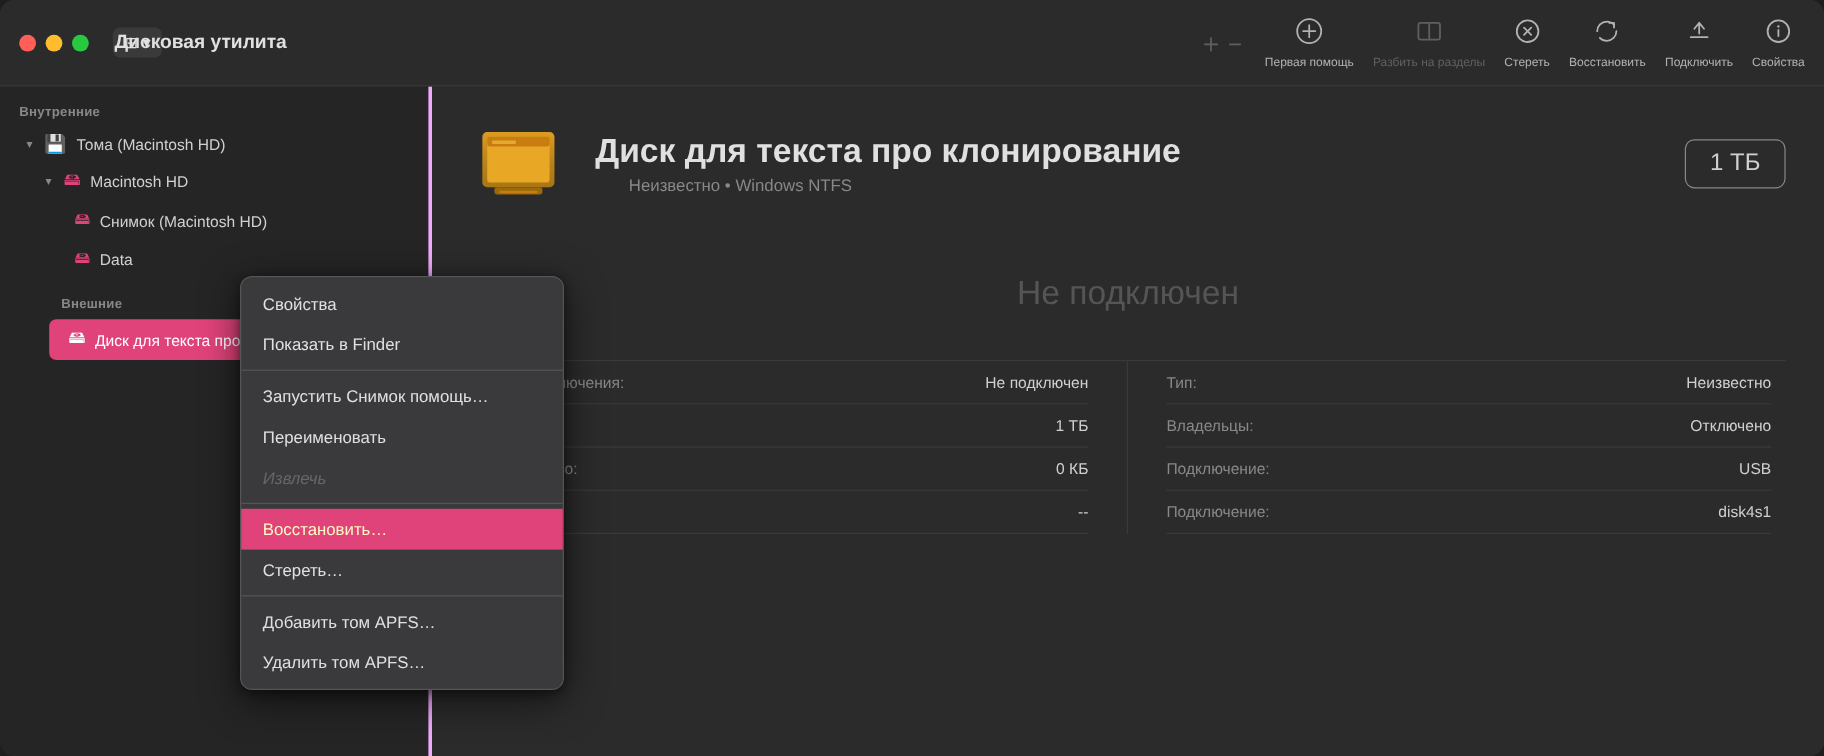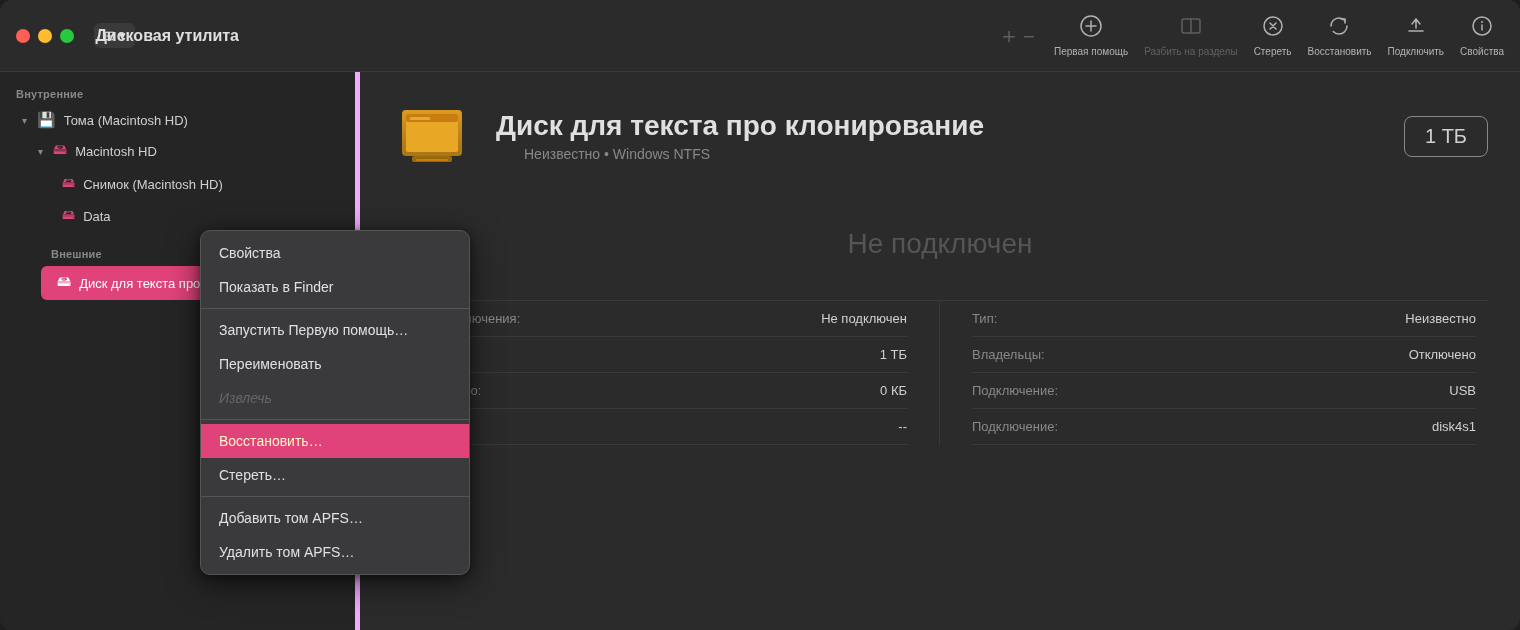--- a/index.html
+++ b/index.html
@@ -106,21 +106,21 @@
     .main {
       display: flex;
       flex: 1;
       overflow: hidden;
     }
 
     
     .sidebar {
       width: 360px;
       background: #252525;
-      border-right: 5px solid #f0abfc;
+      border-right: 3px solid #f0abfc;
       padding: 12px 0;
       flex-shrink: 0;
       overflow-y: auto;
     }
 
     .sidebar-section-label {
       font-size: 11px;
       font-weight: 600;
       color: #888;
       text-transform: none;
@@ -424,21 +424,21 @@
         <div class="sidebar-item selected">
           <span style="font-size:14px; color:#fff;">🖴</span>
           <span class="sidebar-item-label">Диск для текста про клонирование</span>
         </div>
       </div>
 
       <div class="context-menu">
         <div class="context-menu-item">Свойства</div>
         <div class="context-menu-item">Показать в Finder</div>
         <div class="context-menu-separator"></div>
-        <div class="context-menu-item">Запустить Первую помощь…</div>
+        <div class="context-menu-item">Запустить Снимок помощь…</div>
         <div class="context-menu-item">Переименовать</div>
         <div class="context-menu-item disabled">Извлечь</div>
         <div class="context-menu-separator"></div>
         <div class="context-menu-item highlighted">Восстановить…</div>
         <div class="context-menu-item">Стереть…</div>
         <div class="context-menu-separator"></div>
         <div class="context-menu-item">Добавить том APFS…</div>
         <div class="context-menu-item">Удалить том APFS…</div>
       </div>
     </div>

